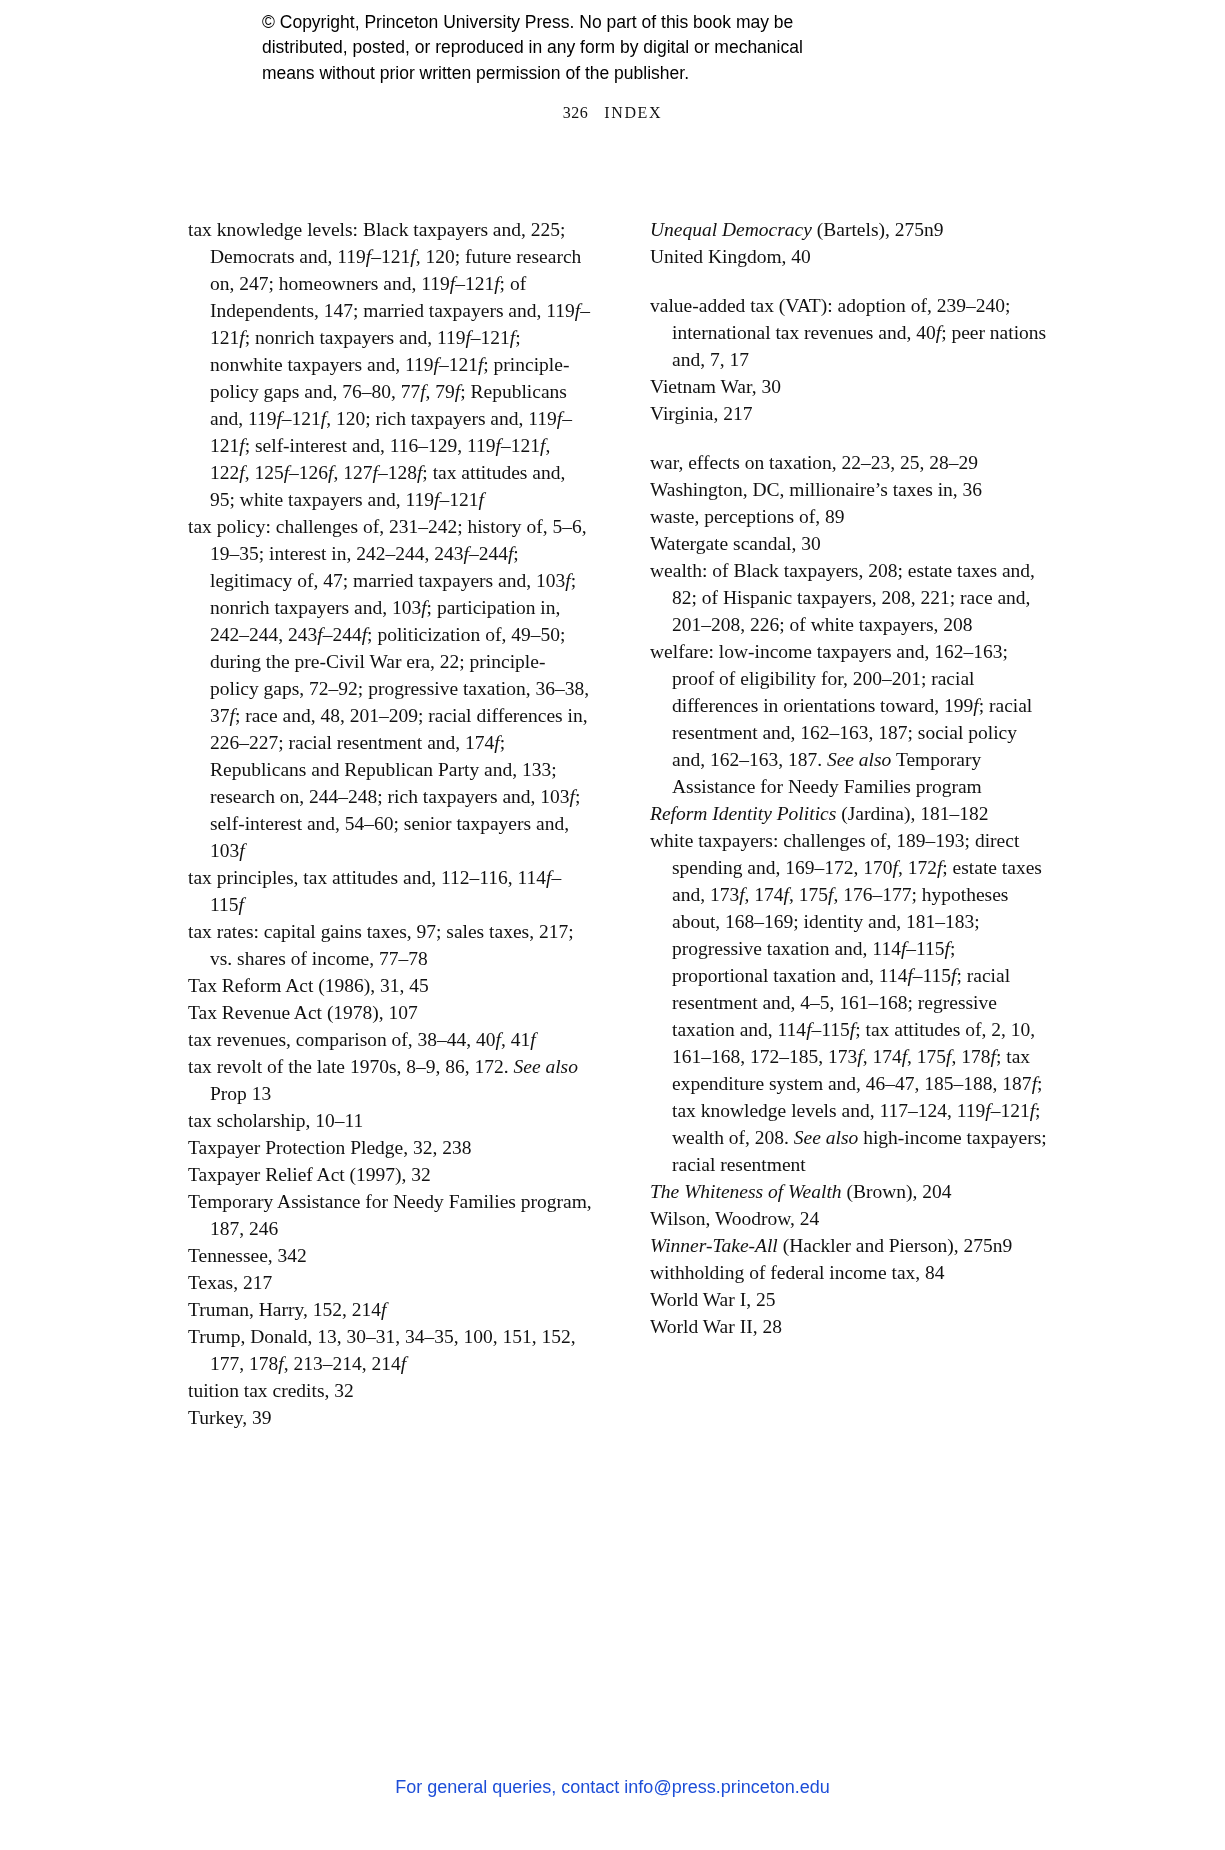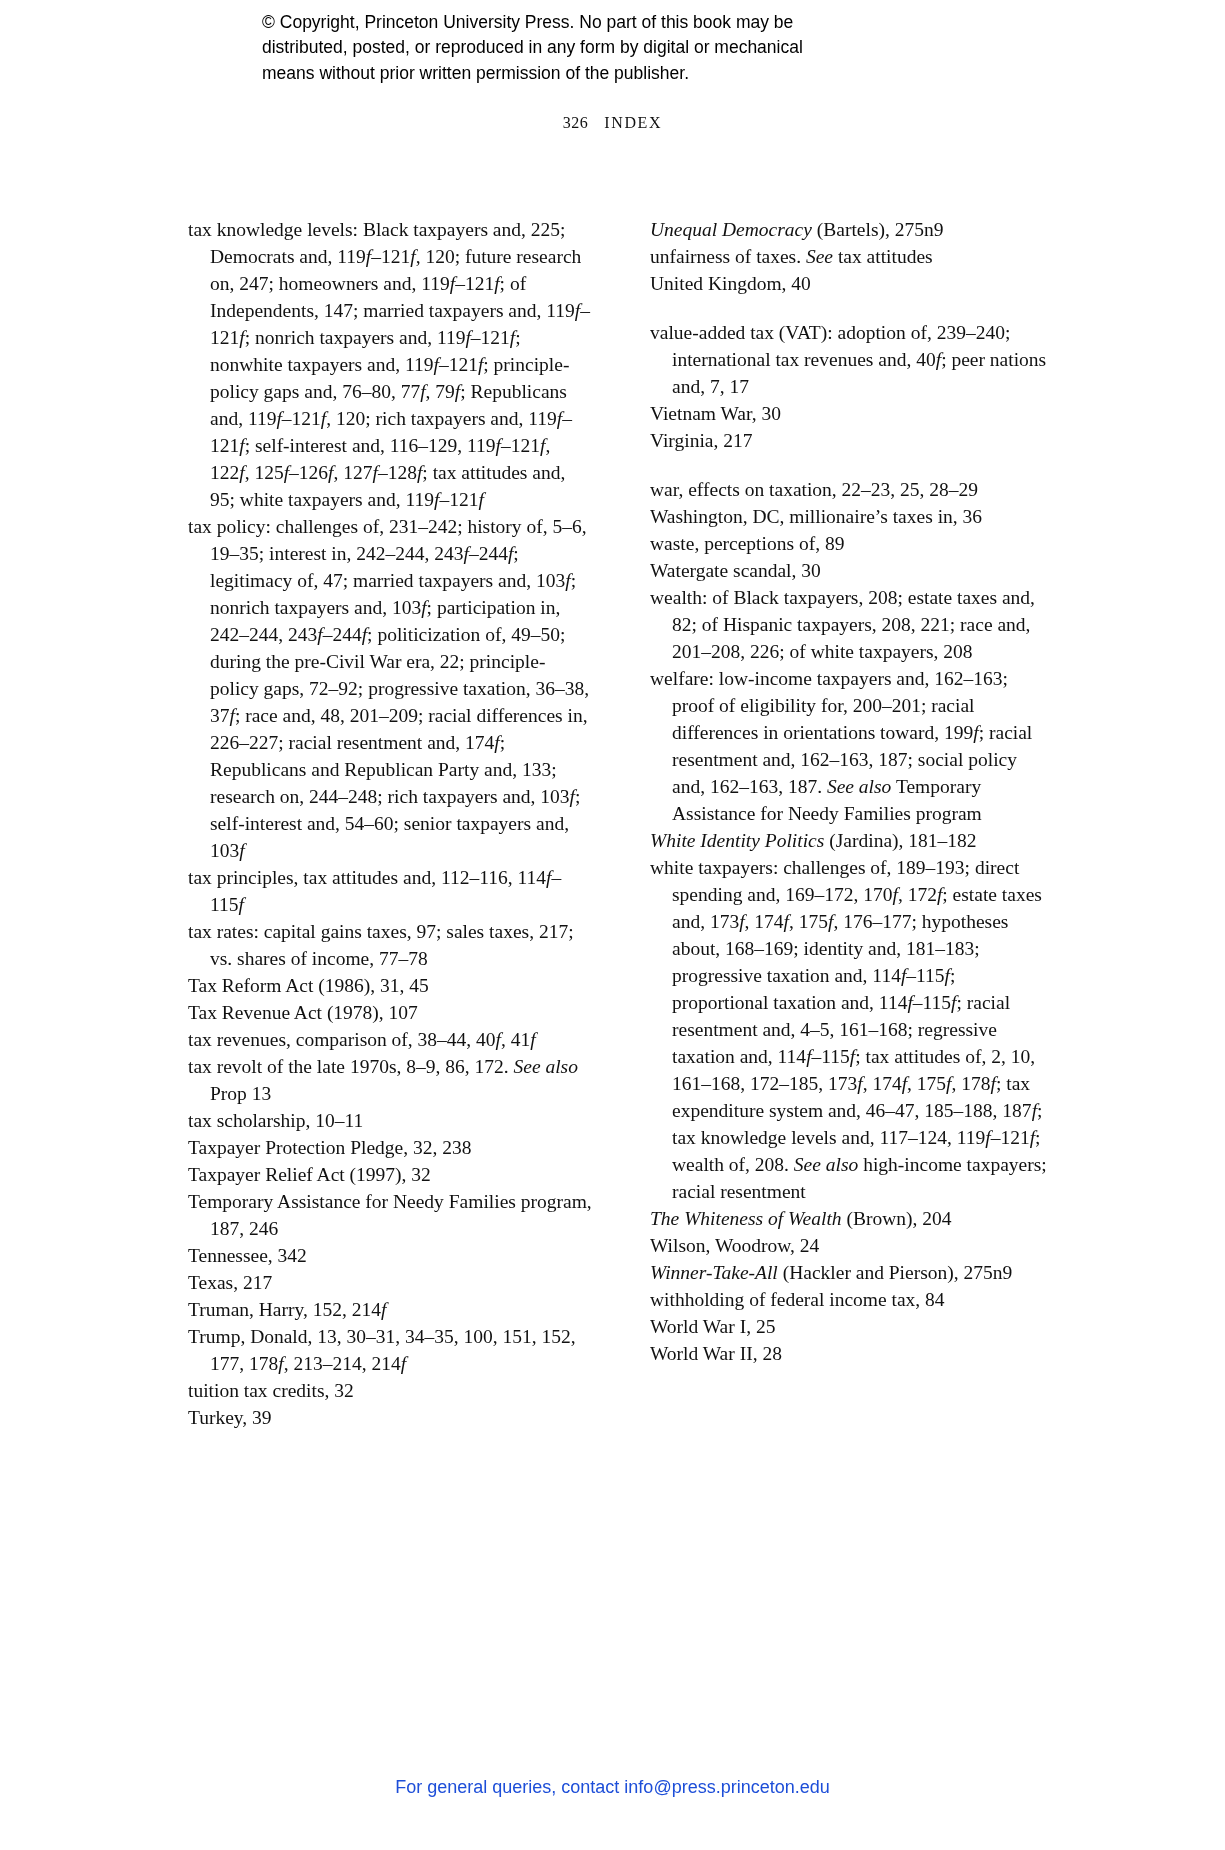--- a/index.html
+++ b/index.html
@@ -31,21 +31,21 @@
     font-size: 17.5px;
     line-height: 1.45;
     color: #000;
     text-align: left;
   }
   .copyright-notice div {
     white-space: nowrap;
   }
   .running-head {
     position: absolute;
-    top: 114px;
+    top: 104px;
     left: 0;
     width: 1225px;
     text-align: center;
     font-family: "Liberation Serif", serif;
     font-size: 16px;
     letter-spacing: 1.6px;
     color: #111;
   }
   .running-head .folio {
     margin-right: 16px;
@@ -121,32 +121,31 @@
         <p class="entry">Temporary Assistance for Needy Families program, 187, 246</p>
         <p class="entry">Tennessee, 342</p>
         <p class="entry">Texas, 217</p>
         <p class="entry">Truman, Harry, 152, 214<i>f</i></p>
         <p class="entry">Trump, Donald, 13, 30–31, 34–35, 100, 151, 152, 177, 178<i>f</i>, 213–214, 214<i>f</i></p>
         <p class="entry">tuition tax credits, 32</p>
         <p class="entry">Turkey, 39</p>
       </div>
     <div class="col" id="right-col">
         <p class="entry"><i>Unequal Democracy</i> (Bartels), 275n9</p>
-        <p class="entry">unfairness of taxes. <i>See</i> tax attitudes</p>
         <p class="entry">United Kingdom, 40</p>
         <p class="entry spacer-before">value-added tax (VAT): adoption of, 239–240; international tax revenues and, 40<i>f</i>; peer nations and, 7, 17</p>
         <p class="entry">Vietnam War, 30</p>
         <p class="entry">Virginia, 217</p>
         <p class="entry spacer-before">war, effects on taxation, 22–23, 25, 28–29</p>
         <p class="entry">Washington, DC, millionaire’s taxes in, 36</p>
         <p class="entry">waste, perceptions of, 89</p>
         <p class="entry">Watergate scandal, 30</p>
         <p class="entry">wealth: of Black taxpayers, 208; estate taxes and, 82; of Hispanic taxpayers, 208, 221; race and, 201–208, 226; of white taxpayers, 208</p>
         <p class="entry">welfare: low-income taxpayers and, 162–163; proof of eligibility for, 200–201; racial differences in orientations toward, 199<i>f</i>; racial resentment and, 162–163, 187; social policy and, 162–163, 187. <i>See also</i> Temporary Assistance for Needy Families program</p>
-        <p class="entry"><i>White Identity Politics</i> (Jardina), 181–182</p>
+        <p class="entry"><i>Reform Identity Politics</i> (Jardina), 181–182</p>
         <p class="entry">white taxpayers: challenges of, 189–193; direct spending and, 169–172, 170<i>f</i>, 172<i>f</i>; estate taxes and, 173<i>f</i>, 174<i>f</i>, 175<i>f</i>, 176–177; hypotheses about, 168–169; identity and, 181–183; progressive taxation and, 114<i>f</i>–115<i>f</i>; proportional taxation and, 114<i>f</i>–115<i>f</i>; racial resentment and, 4–5, 161–168; regressive taxation and, 114<i>f</i>–115<i>f</i>; tax attitudes of, 2, 10, 161–168, 172–185, 173<i>f</i>, 174<i>f</i>, 175<i>f</i>, 178<i>f</i>; tax expenditure system and, 46–47, 185–188, 187<i>f</i>; tax knowledge levels and, 117–124, 119<i>f</i>–121<i>f</i>; wealth of, 208. <i>See also</i> high-income taxpayers; racial resentment</p>
         <p class="entry"><i>The Whiteness of Wealth</i> (Brown), 204</p>
         <p class="entry">Wilson, Woodrow, 24</p>
         <p class="entry"><i>Winner-Take-All</i> (Hackler and Pierson), 275n9</p>
         <p class="entry">withholding of federal income tax, 84</p>
         <p class="entry">World War I, 25</p>
         <p class="entry">World War II, 28</p>
       </div>
   </div>
 

